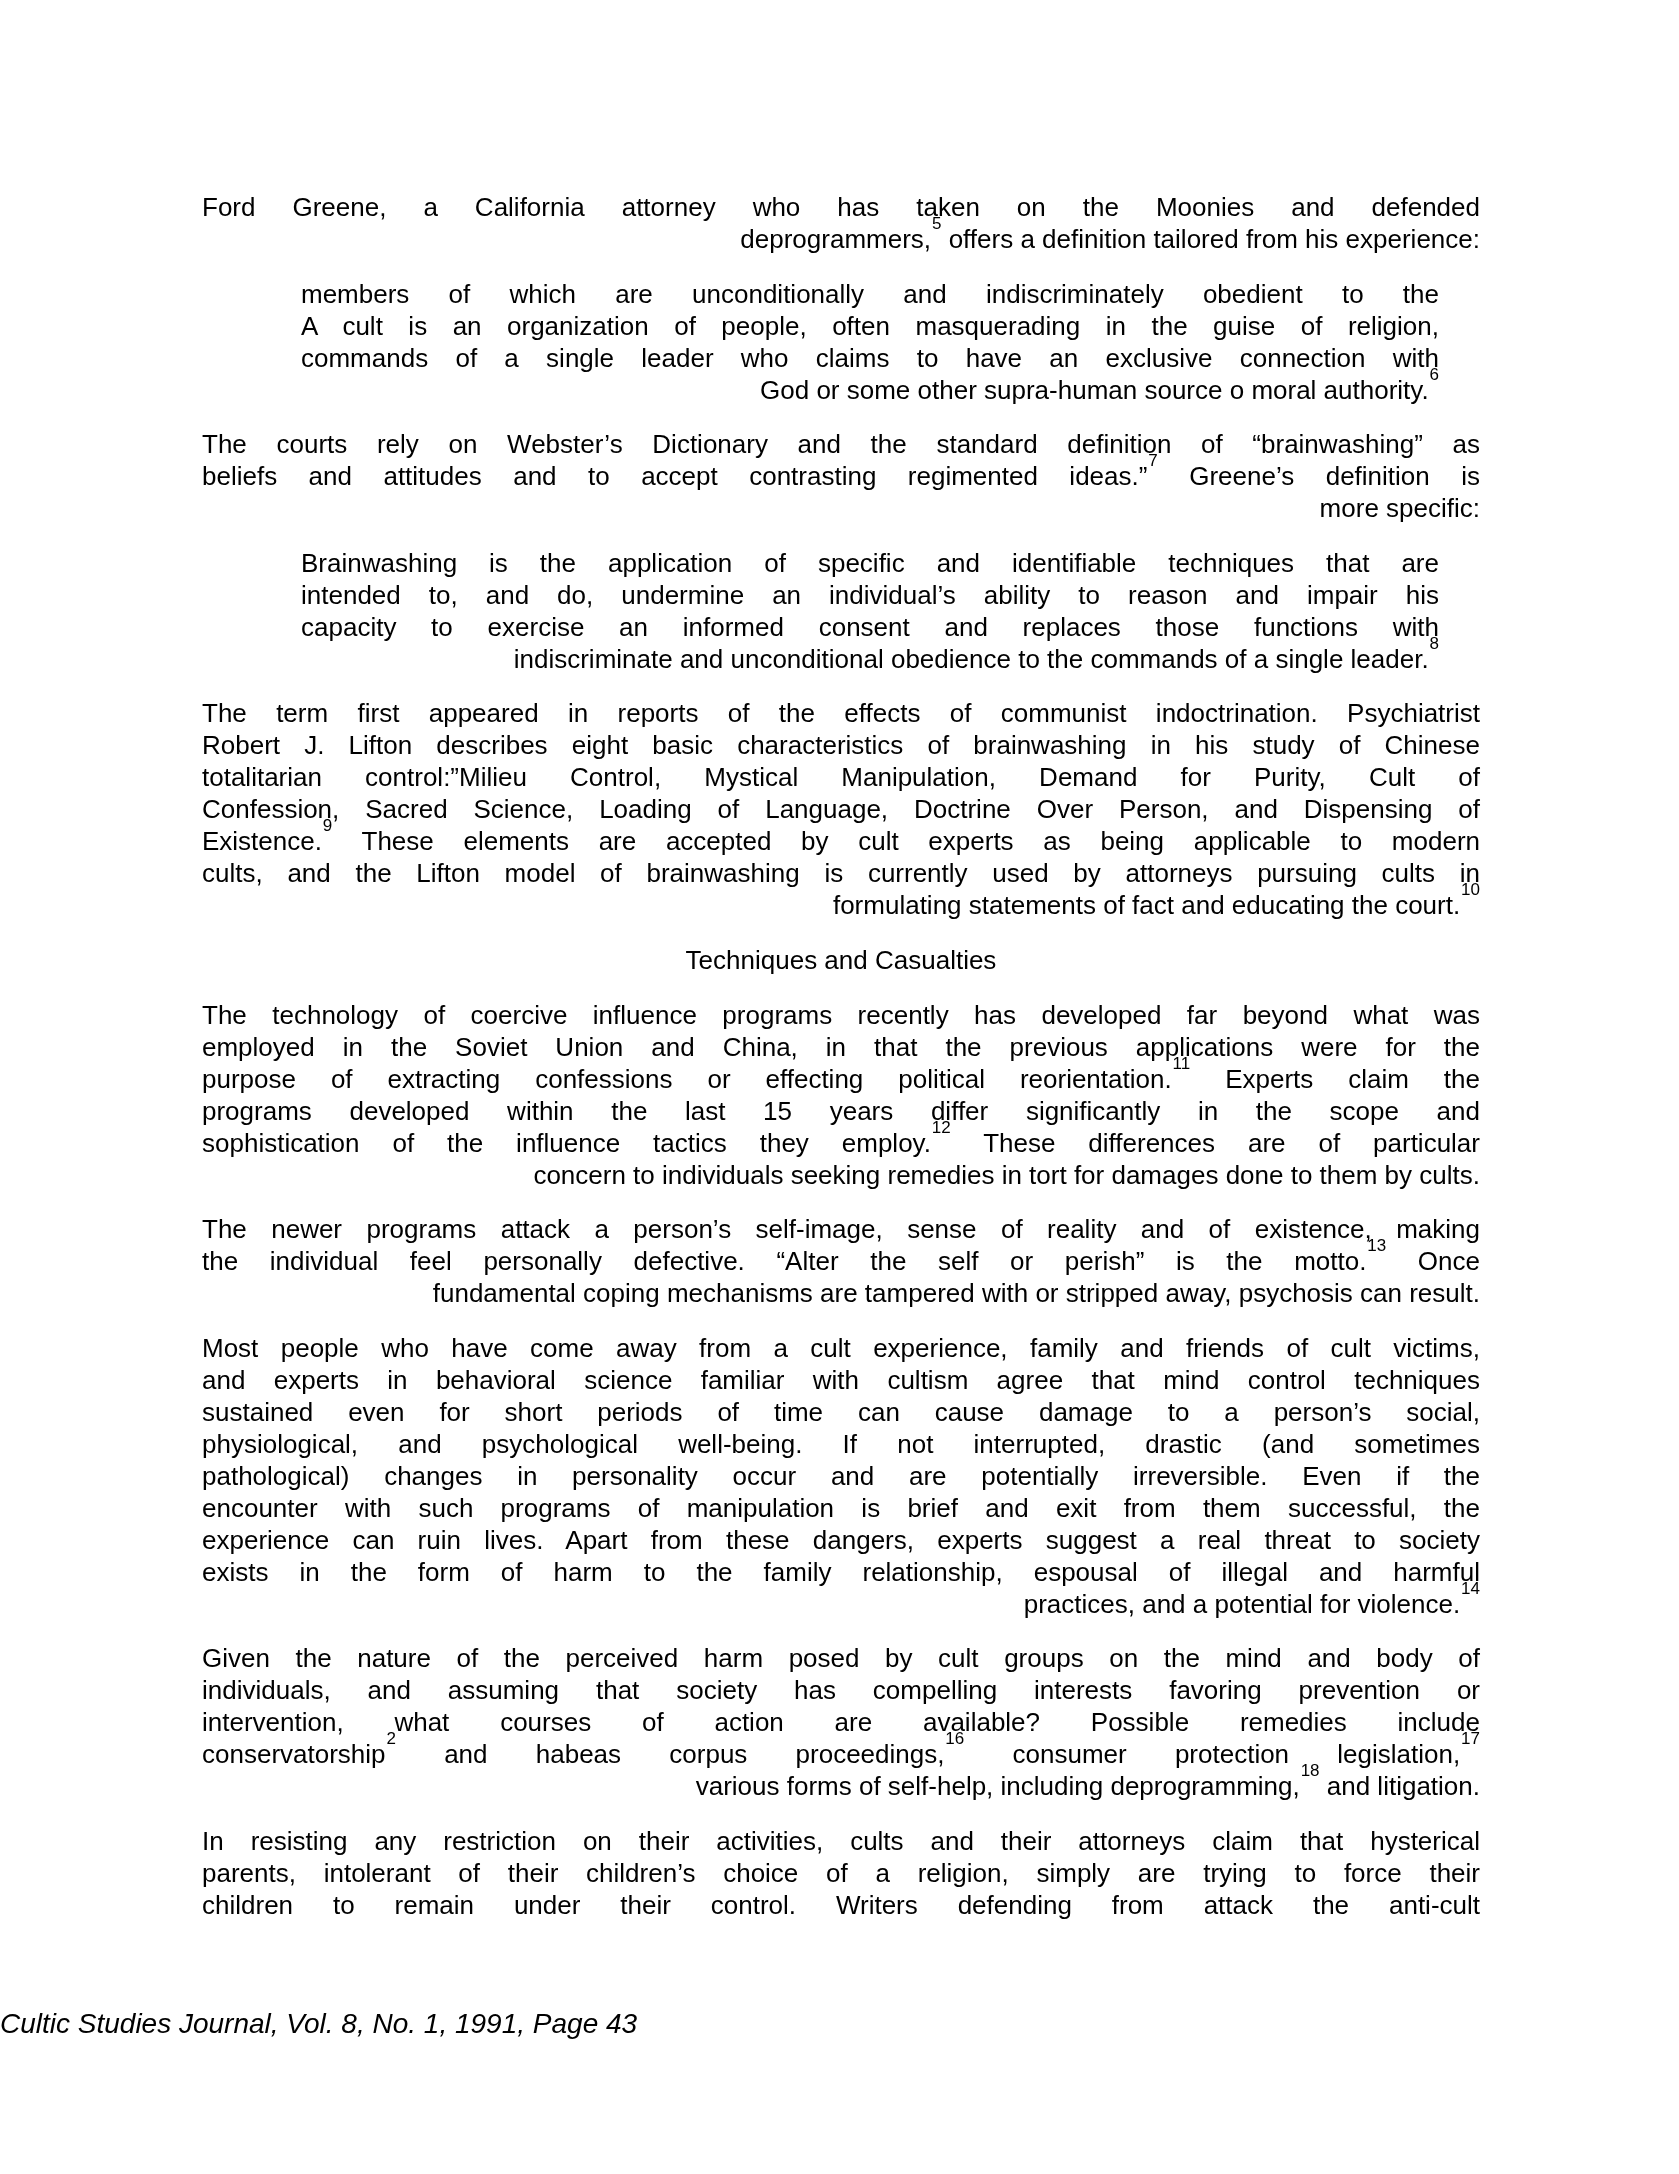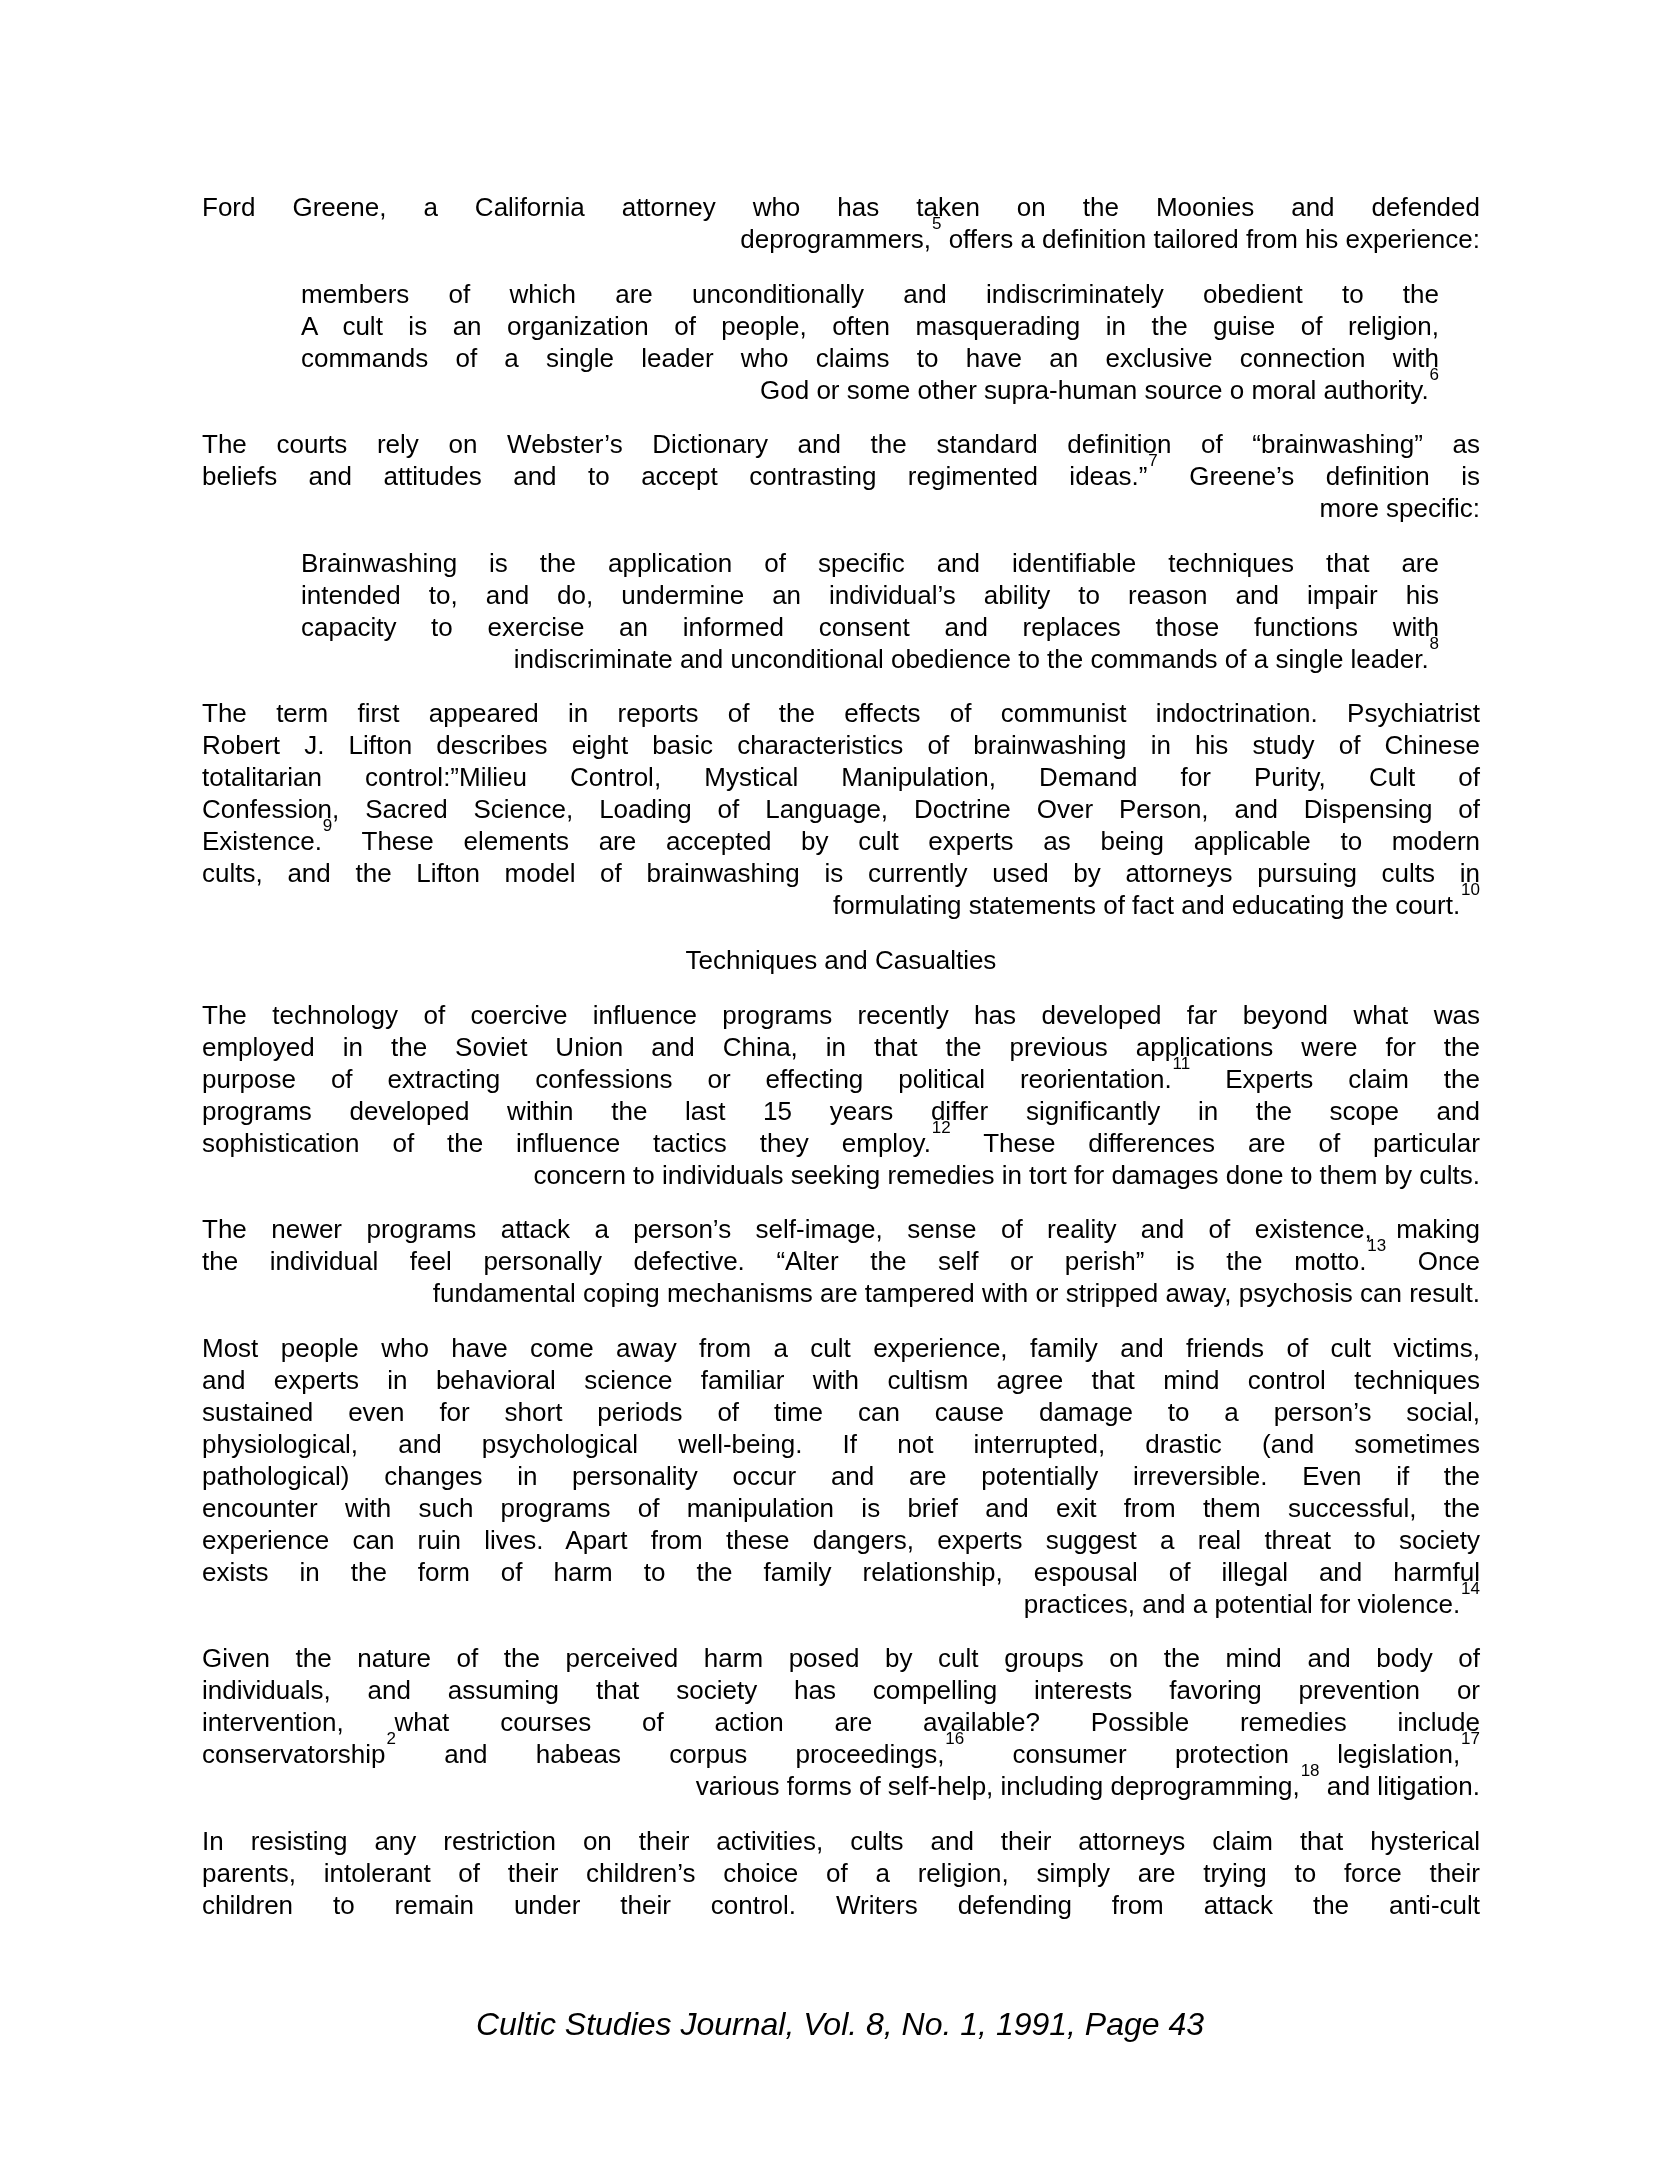--- a/index.html
+++ b/index.html
@@ -46,23 +46,22 @@
     line-height: 0;
     position: relative;
     top: -9.4px;
     margin-left: 0.9px;
   }
   .footer {
     position: absolute;
     top: 2008px;
     left: 0;
     width: 100%;
-    text-align: center;
     font-style: italic;
-    font-size: 32px;
+    font-size: 28px;
   }
 </style>
 </head>
 <body>
 
 <div class="page">
   <main class="content">
       <div class="block paragraph">
         <div class="line stretch">Ford Greene, a California attorney who has taken on the Moonies and defended</div>
         <div class="line">deprogrammers,<sup>5</sup> offers a definition tailored from his experience:</div>

